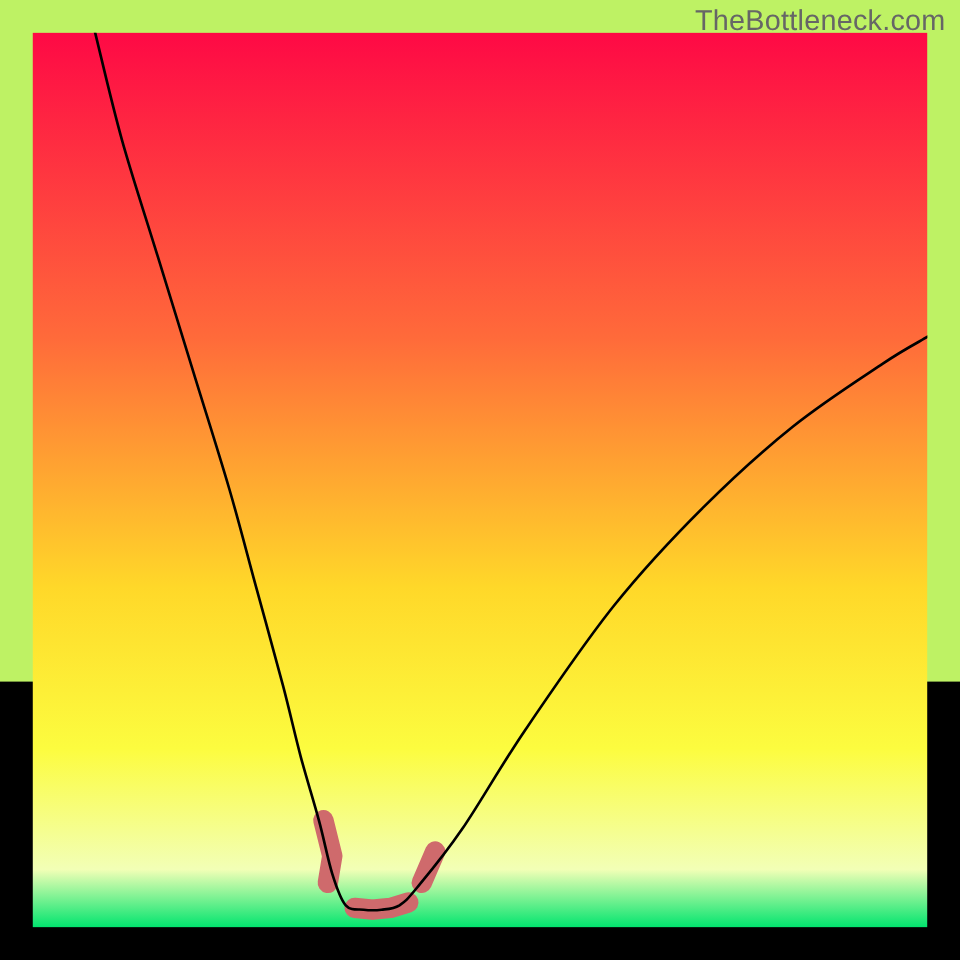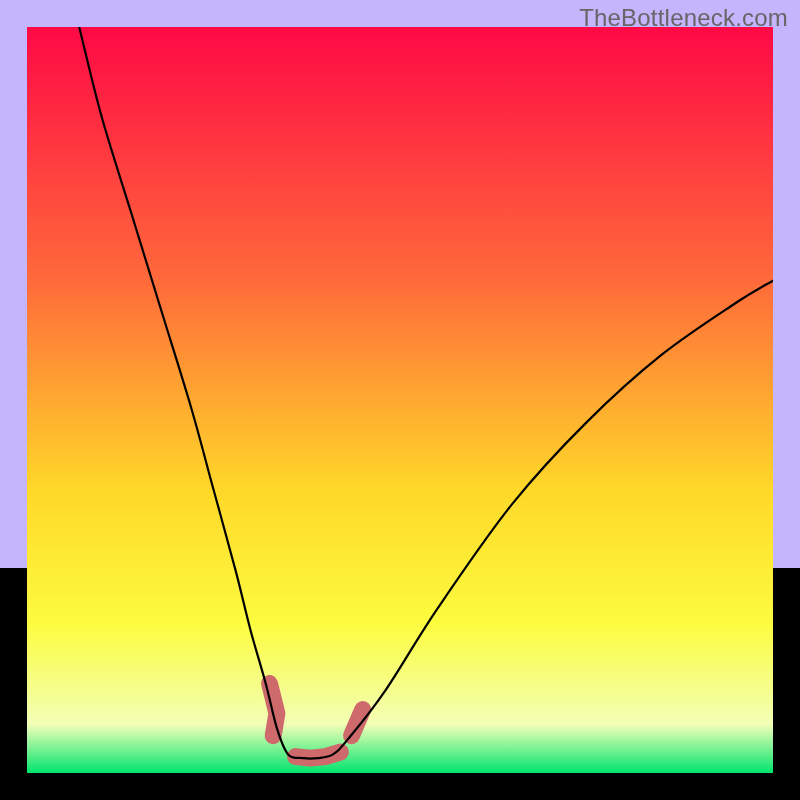--- a/index.html
+++ b/index.html
@@ -10,21 +10,21 @@
     background: #000;
     overflow: hidden;
     font-family: Arial, Helvetica, sans-serif;
   }
   .frame {
     position: absolute;
     left: 0;
     top: 0;
     width: 800px;
     height: 568px;
-    background: #c4b5fd;
+    background: #bef264;
   }
   .plot {
     position: absolute;
     left: 27px;
     top: 27px;
     width: 746px;
     height: 746px;
     overflow: hidden;
   }
   .bg-gradient {

